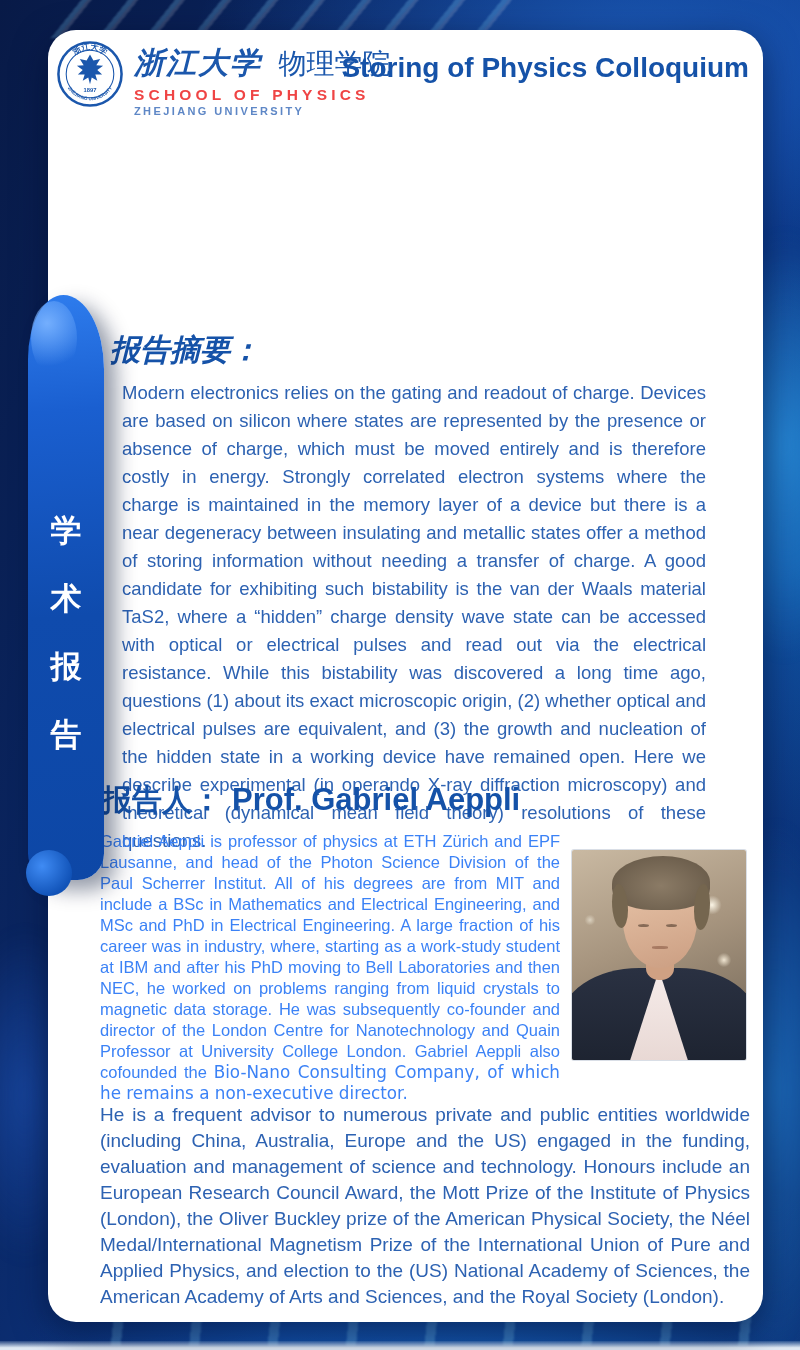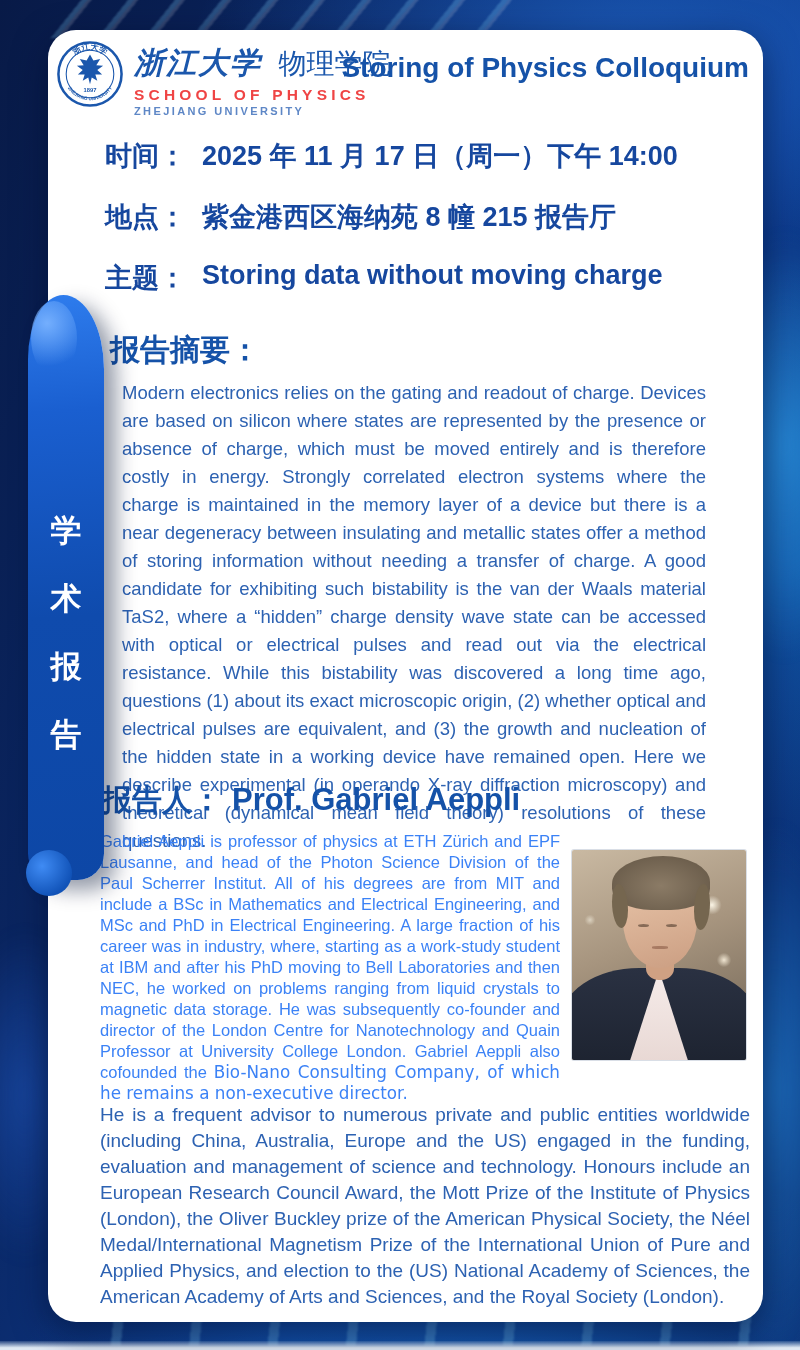--- a/index.html
+++ b/index.html
@@ -49,21 +49,21 @@
   .logo-en1 { margin-top:2px; font-size:15.5px; font-weight:600; letter-spacing:4.2px; color:#ef4444; }
   .logo-en2 { margin-top:1px; font-size:11px; font-weight:700; letter-spacing:2.4px; color:#5e87c6; }
   .colloquium-title { position:absolute; right:14px; top:22px; font-size:28px; font-weight:700; color:#1552a8; }
 
   
   .info-block { position:absolute; left:57px; top:108px; }
   .info-row { display:flex; gap:16px; margin-bottom:25px; font-size:27px; font-weight:700; color:#16479e; white-space:nowrap; }
   .info-row .lbl { flex:0 0 auto; }
 
   
-  .abstract-heading { position:absolute; left:62px; top:300px; font-size:30px; font-weight:700; color:#1552a8; }
+  .abstract-heading { position:absolute; left:62px; top:300px; font-size:30px; font-weight:700; color:#1552a8;font-style:italic; }
   .abstract-body {
     position:absolute; left:74px; top:349px; width:584px;
     font-size:18.5px; line-height:28px; text-align:justify; color:#2d62b2;
   }
 
   
   .speaker-heading { position:absolute; left:54px; top:750px; font-size:30px; font-weight:700; color:#1552a8; white-space:nowrap; }
   .speaker-heading .name { margin-left:10px; font-size:31px; }
   .bio-main {
     position:absolute; left:52px; top:801px; width:460px;
@@ -150,34 +150,20 @@
         <span class="logo-cn-name">浙江大学</span>
         <span class="logo-cn-dept">物理学院</span>
       </div>
       <div class="logo-en1">SCHOOL OF PHYSICS</div>
       <div class="logo-en2">ZHEJIANG UNIVERSITY</div>
     </div>
   </div>
 
   <div class="colloquium-title">Storing of Physics Colloquium</div>
 
-  <div class="info-block">
-    <div class="info-row">
-      <span class="lbl">时间：</span>
-      <span class="val">2025 年 11 月 17 日（周一）下午 14:00</span>
-    </div>
-    <div class="info-row">
-      <span class="lbl">地点：</span>
-      <span class="val">紫金港西区海纳苑 8 幢 215 报告厅</span>
-    </div>
-    <div class="info-row">
-      <span class="lbl">主题：</span>
-      <span class="val">Storing data without moving charge</span>
-    </div>
-  </div>
 
   <div class="abstract-heading">报告摘要：</div>
   <div class="abstract-body">Modern electronics relies on the gating and readout of charge. Devices are based on silicon where states are represented by the presence or absence of charge, which must be moved entirely and is therefore costly in energy. Strongly correlated electron systems where the charge is maintained in the memory layer of a device but there is a near degeneracy between insulating and metallic states offer a method of storing information without needing a transfer of charge. A good candidate for exhibiting such bistability is the van der Waals material TaS2, where a “hidden” charge density wave state can be accessed with optical or electrical pulses and read out via the electrical resistance. While this bistability was discovered a long time ago, questions (1) about its exact microscopic origin, (2) whether optical and electrical pulses are equivalent, and (3) the growth and nucleation of the hidden state in a working device have remained open. Here we describe experimental (in operando X-ray diffraction microscopy) and theoretical (dynamical mean field theory) resolutions of these questions.</div>
 
   <div class="speaker-heading">
     <span>报告人：</span><span class="name">Prof. Gabriel Aeppli</span>
   </div>
 
   <div class="bio-main">
     <span>Gabriel Aeppli is professor of physics at ETH Zürich and EPF Lausanne, and head of the Photon Science Division of the Paul Scherrer Institut. All of his degrees are from MIT and include a BSc in Mathematics and Electrical Engineering, and MSc and PhD in Electrical Engineering. A large fraction of his career was in industry, where, starting as a work-study student at IBM and after his PhD moving to Bell Laboratories and then NEC, he worked on problems ranging from liquid crystals to magnetic data storage. He was subsequently co-founder and director of the London Centre for Nanotechnology and Quain Professor at University College London. Gabriel Aeppli also cofounded the </span><span class="bio-hl">Bio-Nano Consulting Company, of which he remains a non-executive director.</span>

